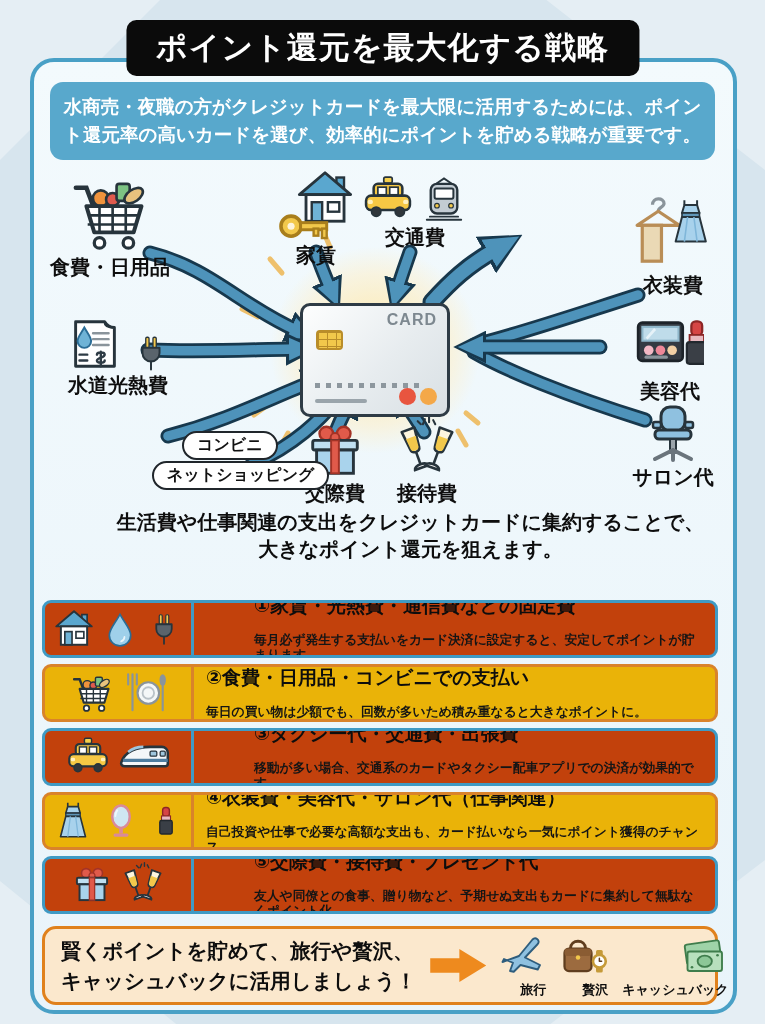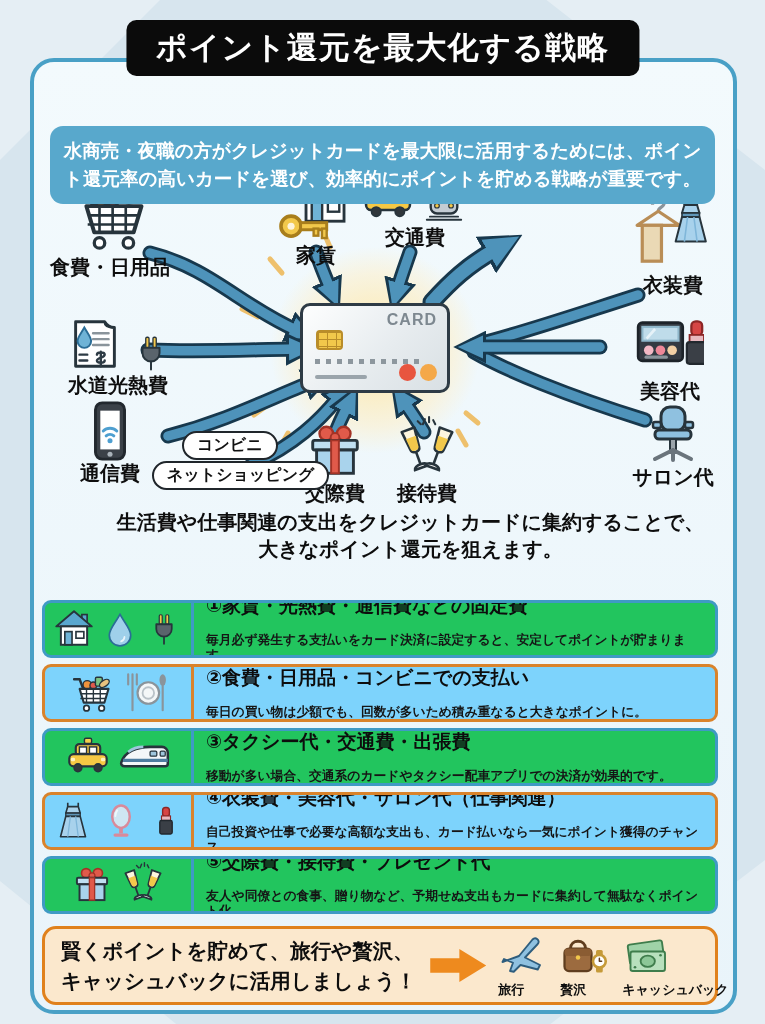--- a/index.html
+++ b/index.html
@@ -14,40 +14,40 @@
   .outer-card{position:absolute;left:30px;top:58px;width:699px;height:948px;
     background:linear-gradient(180deg,#f3fafd 0%,#e9f4fa 100%);
     border:4px solid #49a0c6;border-radius:24px;z-index:1;}
 
   .title-box{position:absolute;left:50%;top:20px;transform:translateX(-50%);
     background:#0b0b0b;color:#fff;font-size:31px;font-weight:bold;letter-spacing:1px;
     padding:7px 30px;border-radius:10px;white-space:nowrap;z-index:6;}
 
   .intro{position:absolute;left:50px;top:82px;width:641px;background:#58a8cc;border-radius:13px;
     color:#fff;font-size:18.5px;font-weight:bold;text-align:center;line-height:1.5;
-    padding:11px 12px;z-index:5;margin-top:44px;}
+    padding:11px 12px;z-index:5;}
 
   
   .glow{position:absolute;left:235px;top:212px;width:280px;height:276px;border-radius:50%;
     background:radial-gradient(closest-side,rgba(255,230,160,0.95),rgba(255,238,195,0.5) 55%,rgba(255,238,195,0) 75%);z-index:2;}
   svg.arrows{position:absolute;left:30px;top:155px;width:705px;height:365px;z-index:3;}
   .ao{fill:none;stroke:#17384d;stroke-width:15px;stroke-linecap:round;}
   .af{fill:none;stroke:#4e93ba;stroke-width:9.5px;stroke-linecap:round;}
   .ao2{fill:none;stroke:#17384d;stroke-width:19px;stroke-linecap:round;}
   .af2{fill:none;stroke:#4e93ba;stroke-width:13px;stroke-linecap:round;}
   .ray{stroke:#eec06c;stroke-width:5px;stroke-linecap:round;}
 
   .dnode{position:absolute;display:flex;flex-direction:column;align-items:center;z-index:4;}
   .drow{display:flex;align-items:flex-end;gap:4px;}
   .dlabel{font-size:20px;font-weight:bold;color:#0e0e0e;white-space:nowrap;line-height:1.15;text-align:center;}
   .dlabel.sm{font-size:19px;}
   .pill{position:absolute;background:#fff;border:2.5px solid #20262b;border-radius:999px;
     padding:2px 13px;font-size:16px;font-weight:bold;color:#111;z-index:4;white-space:nowrap;}
 
-  .credit-card{position:absolute;left:300px;top:303px;width:150px;height:90px;z-index:4;
+  .credit-card{position:absolute;left:300px;top:303px;width:150px;height:114px;z-index:4;
     background:linear-gradient(135deg,#fdfefe 0%,#e7ecef 55%,#d9e0e4 100%);
     border:3px solid #2e3b45;border-radius:10px;box-sizing:border-box;}
   .cc-label{position:absolute;top:5px;right:10px;font-size:16px;font-weight:bold;color:#7d8890;letter-spacing:1px;}
   .cc-chip{position:absolute;left:13px;top:24px;width:27px;height:20px;background:#f2c84b;border:2px solid #b98d2a;border-radius:4px;
     background-image:linear-gradient(#b98d2a 1.5px,transparent 1.5px),linear-gradient(90deg,#b98d2a 1.5px,transparent 1.5px);
     background-size:9px 7px;box-sizing:border-box;}
   .cc-dashes{position:absolute;left:12px;bottom:26px;width:108px;height:5px;
     background:repeating-linear-gradient(90deg,#8d979e 0 5px,transparent 5px 11px);}
   .cc-line{position:absolute;left:12px;bottom:11px;width:52px;height:4px;background:#9aa4ab;border-radius:2px;}
   .cc-mc{position:absolute;right:10px;bottom:8px;width:38px;height:18px;}
@@ -57,37 +57,37 @@
 
   .summary{position:absolute;left:0;top:509px;width:100%;text-align:center;z-index:4;
     font-size:20px;font-weight:bold;color:#0d0d0d;line-height:1.35;padding-left:28px;}
 
   .sec-head{position:absolute;left:0;top:567px;width:100%;display:flex;align-items:center;justify-content:center;gap:8px;z-index:4;margin-top:32px;}
   .sec-line{width:86px;height:3px;background:#e0882b;border-radius:2px;}
   .sec-title{font-size:21px;font-weight:bold;color:#e0882b;white-space:nowrap;}
 
   .row{position:absolute;left:42px;width:676px;height:58px;display:flex;border-radius:9px;
     border:3px solid;box-sizing:border-box;overflow:hidden;z-index:4;}
-  .row.blue{border-color:#3f9ac4;background:#22c55e;}
-  .row.orange{border-color:#d9832b;background:#7dd3fc;}
+  .row.blue{border-color:#3f9ac4;background:#c2410c;gap:48px;}
+  .row.orange{border-color:#d9832b;background:#eab308;}
   .row-icons{width:146px;flex:none;display:flex;align-items:center;justify-content:center;gap:7px;}
   .row.blue .row-icons{border-right:3px solid #3f9ac4;}
   .row.orange .row-icons{border-right:3px solid #d9832b;}
   .row-body{flex:1;padding:3px 10px 3px 12px;display:flex;flex-direction:column;justify-content:center;}
   .row-title{font-size:19px;font-weight:bold;color:#0d0d0d;line-height:1.15;}
   .row-desc{font-size:12.8px;font-weight:bold;color:#151515;margin-top:15px;line-height:1.2;}
 
   .footer-box{position:absolute;left:42px;top:926px;width:676px;height:79px;background:#fbe8cd;
     border:3.5px solid #e0811c;border-radius:14px;box-sizing:border-box;display:flex;align-items:center;
     padding:0 12px 0 16px;z-index:4;}
   .footer-text{font-size:20.5px;font-weight:bold;color:#0d0d0d;line-height:1.45;white-space:nowrap;}
   .footer-arrow{flex:none;width:56px;height:36px;background:#ee8a1e;margin:0 12px 0 14px;
     clip-path:polygon(0 30%,52% 30%,52% 4%,100% 50%,52% 96%,52% 70%,0 70%);}
   .footer-items{display:flex;align-items:flex-end;gap:14px;}
-  .footer-item{display:flex;flex-direction:column;align-items:flex-start;gap:1px;font-size:13px;font-weight:bold;color:#0d0d0d;white-space:nowrap;}
+  .footer-item{display:flex;flex-direction:column;align-items:flex-end;gap:1px;font-size:13px;font-weight:bold;color:#0d0d0d;white-space:nowrap;}
   .ic{display:block;}
 </style>
 </head>
 <body>
 
 <svg width="0" height="0" style="position:absolute">
   <defs>
     <g id="g-house">
       <rect x="44" y="10" width="8" height="12" fill="#5aa7cf" stroke="#27343c" stroke-width="2.5"></rect>
       <polygon points="32,5 5,28 59,28" fill="#5aa7cf" stroke="#27343c" stroke-width="3" stroke-linejoin="round"></polygon>
@@ -360,26 +360,20 @@
       <svg class="ic" viewBox="0 0 64 64" width="62" height="62">
           <use href="#g-bill"></use>
         </svg>
       <svg class="ic" viewBox="0 0 64 64" width="42" height="42">
           <use href="#g-plug"></use>
         </svg>
     </div>
     <div class="dlabel">水道光熱費</div>
   </div>
 
-  <div class="dnode" style="left:60px;top:400px;width:100px">
-    <svg class="ic" viewBox="0 0 64 64" width="62" height="62">
-        <use href="#g-phone"></use>
-      </svg>
-    <div class="dlabel">通信費</div>
-  </div>
 
   <div class="dnode" style="left:258px;top:168px;width:116px">
     <svg class="ic" viewBox="0 0 64 64" width="76" height="76">
         <use href="#g-housekey"></use>
       </svg>
     <div class="dlabel">家賃</div>
   </div>
 
   <div class="dnode" style="left:360px;top:172px;width:110px">
     <div class="drow">

